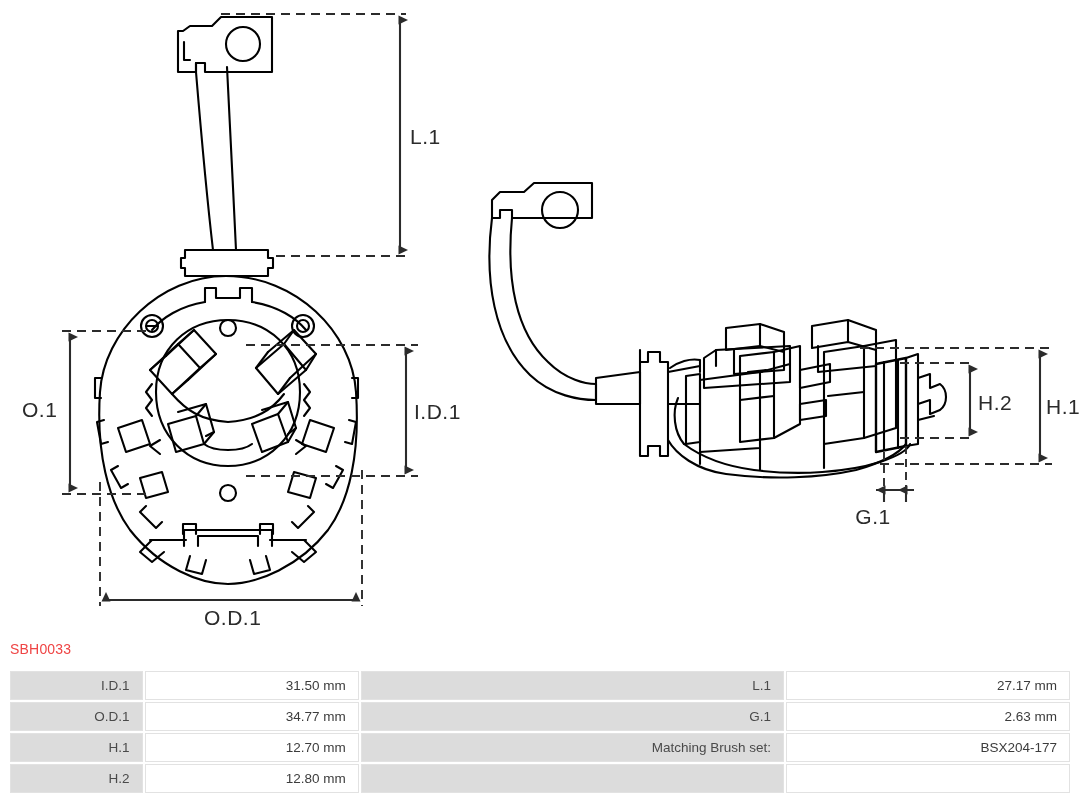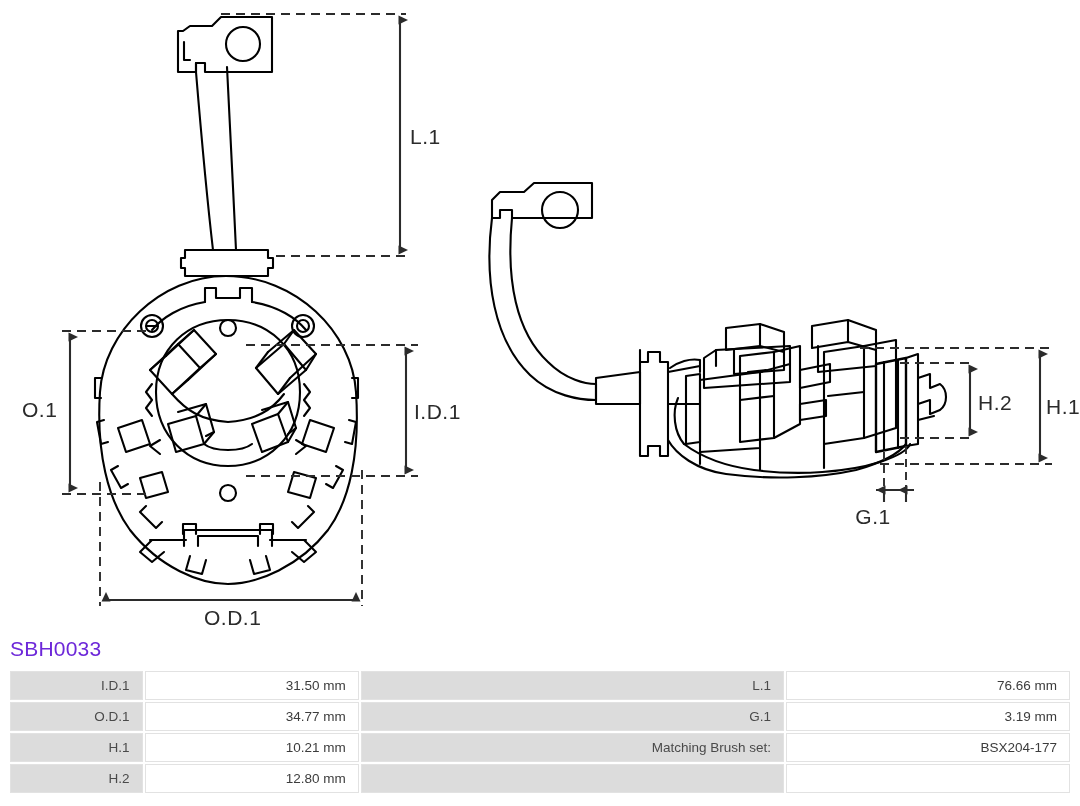--- a/index.html
+++ b/index.html
@@ -30,23 +30,23 @@
     font-family: "Liberation Sans", sans-serif;
     font-size: 21px;
     fill: #2b2b2b;
     letter-spacing: 0.5px;
   }
 
   
   #part-number {
     position: absolute;
     left: 10px; top: 636px;
-    font-size: 21px;
+    font-size: 14px;
     font-weight: 400;
-    color: #6d28d9;
+    color: #ef4444;
     letter-spacing: 0.2px;
     line-height: 26px;
   }
 
   
   #spec-table {
     position: absolute;
     left: 8px; top: 669px;
     width: 1064px;
     border-collapse: separate;
@@ -341,31 +341,31 @@
   </div>
 
   <div id="part-number">SBH0033</div>
 
   <table id="spec-table">
     <tbody>
       <tr>
         <td class="label-cell c1">I.D.1</td>
         <td class="value-cell c2">31.50 mm</td>
         <td class="label-cell c3">L.1</td>
-        <td class="value-cell c4">76.66 mm</td>
+        <td class="value-cell c4">27.17 mm</td>
       </tr>
       <tr>
         <td class="label-cell c1">O.D.1</td>
         <td class="value-cell c2">34.77 mm</td>
         <td class="label-cell c3">G.1</td>
-        <td class="value-cell c4">3.19 mm</td>
+        <td class="value-cell c4">2.63 mm</td>
       </tr>
       <tr>
         <td class="label-cell c1">H.1</td>
-        <td class="value-cell c2">10.21 mm</td>
+        <td class="value-cell c2">12.70 mm</td>
         <td class="label-cell c3">Matching Brush set:</td>
         <td class="value-cell c4">BSX204-177</td>
       </tr>
       <tr>
         <td class="label-cell c1">H.2</td>
         <td class="value-cell c2">12.80 mm</td>
         <td class="label-cell c3 empty-cell"></td>
         <td class="value-cell c4 empty-cell"></td>
       </tr>
     </tbody>

